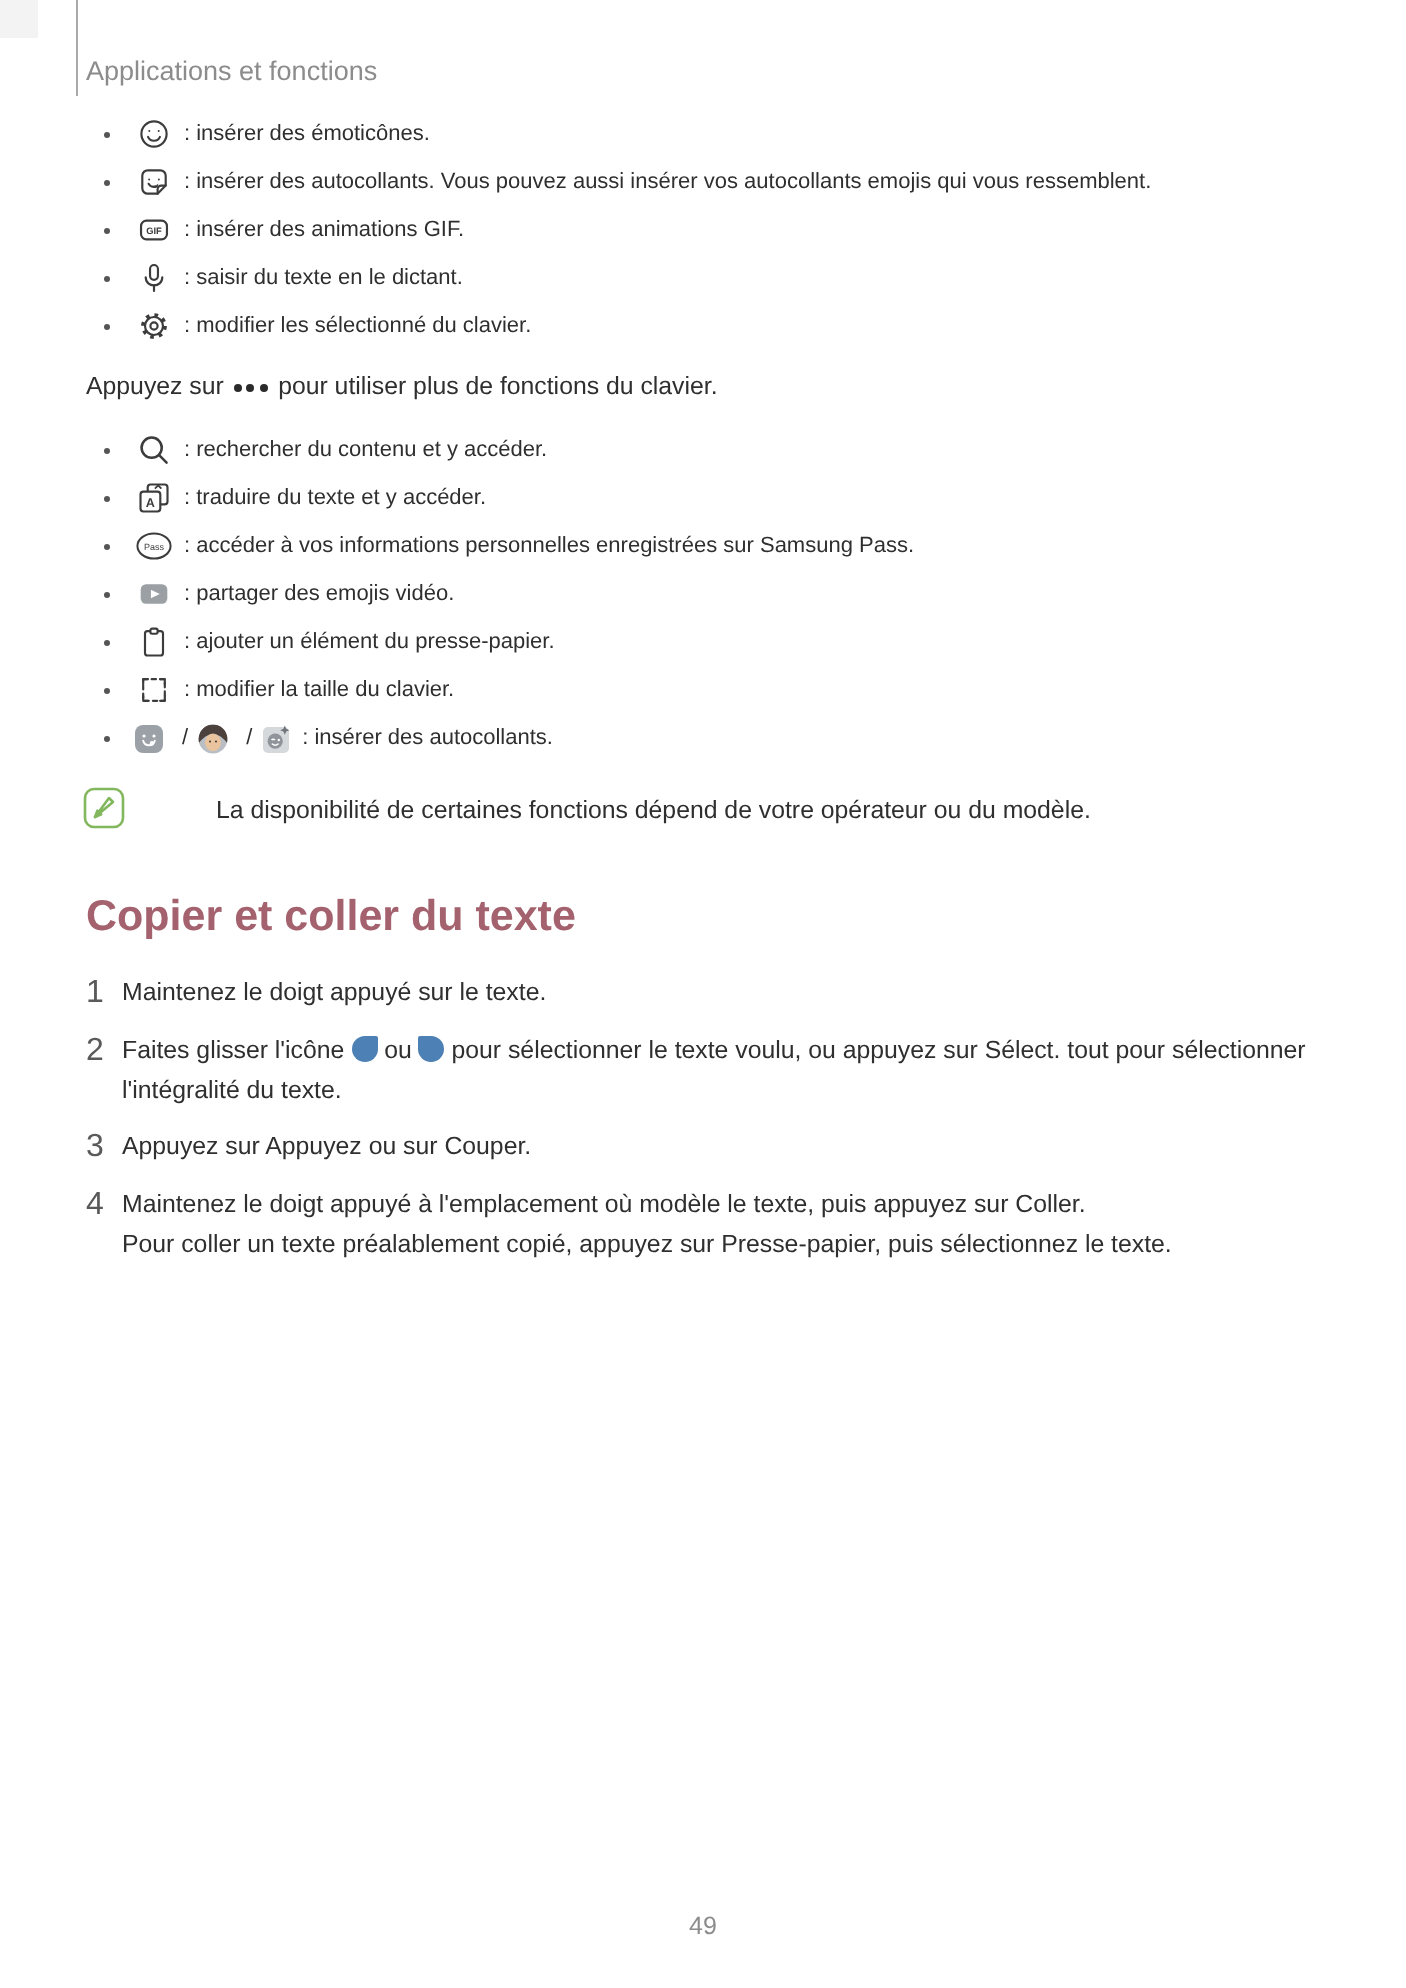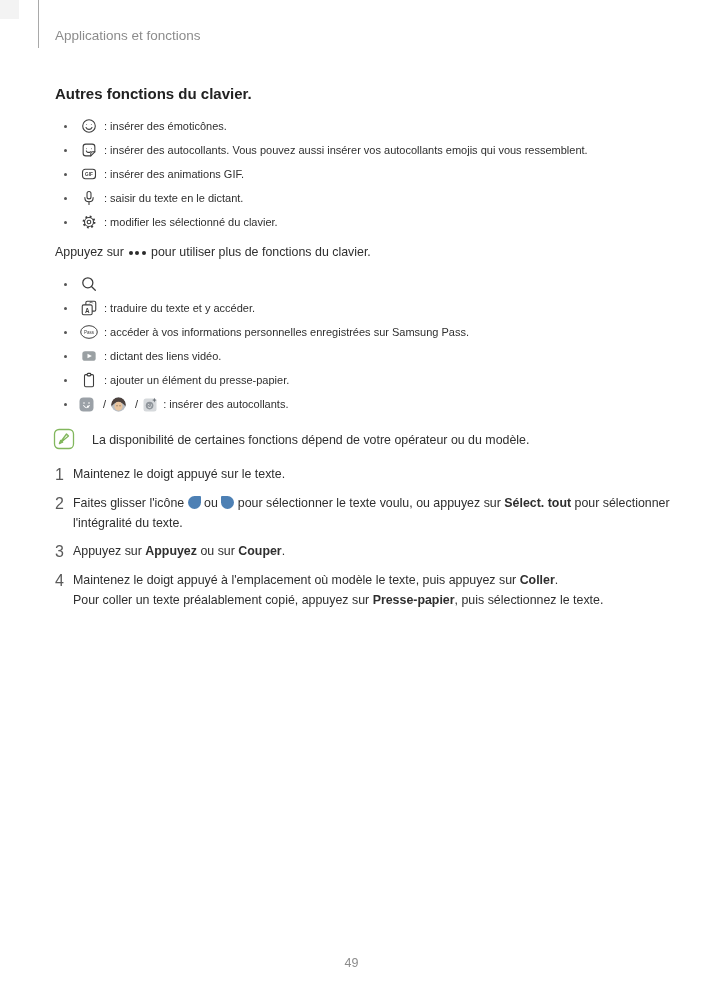--- a/index.html
+++ b/index.html
@@ -2,58 +2,57 @@
 <html><head>
 <meta charset="utf-8">
 <style>
   html,body{margin:0;padding:0;}
   body{
     width:703px;height:994px;background:#ffffff;overflow:hidden;position:relative;
     font-family:"Liberation Sans","DejaVu Sans",sans-serif;color:#2f2f2f;
   }
   .corner-artifact{position:absolute;left:0;top:0;width:19px;height:19px;background:#f3f3f3;}
   .top-rule{position:absolute;left:38px;top:0;width:1px;height:48px;background:#a9a9a9;}
-  .page{position:relative;padding:0 20px 0 55px;width:628px;}
+  .page{position:relative;padding:0 20px 0 43px;width:628px;}
   .breadcrumb{padding-top:27px;font-size:13.5px;line-height:17px;color:#8c8c8c;}
   h2.kb-title{margin:40px 0 0 0;font-size:15px;line-height:19px;font-weight:bold;color:#222;}
   ul.icon-list{list-style:none;margin:11px 0 0 0;padding:0;}
   ul.icon-list li{display:flex;align-items:center;height:24px;white-space:nowrap;}
   .bullet{width:3px;height:3px;border-radius:50%;background:#555;margin:0 11px 0 9px;flex:0 0 auto;}
   .ico{display:inline-flex;align-items:center;justify-content:center;width:21px;height:21px;margin-right:5px;flex:0 0 auto;}
   .ico svg{display:block;}
   .li-text{font-size:11px;color:#2f2f2f;}
   .para{margin:10px 0 0 0;font-size:12.4px;line-height:17px;display:flex;align-items:center;gap:5px;}
   .dots{display:inline-flex;gap:2.6px;align-items:center;}
   .dots i{width:4px;height:4px;border-radius:50%;background:#2b2b2b;display:block;}
-  .note-row{margin:12px 0 0 0;display:flex;align-items:flex-start;}
+  .note-row{margin:12px 0 0 0;display:flex;align-items:flex-start;gap:28px;}
   .note-ico{width:22px;height:22px;margin-left:-2px;margin-right:17px;flex:0 0 auto;}
   .note-text{font-size:12.4px;line-height:20px;padding-top:2px;}
   h1.copy-title{margin:30px 0 0 0;font-size:21.5px;line-height:27px;font-weight:600;color:#a4626e;}
   ol.steps{list-style:none;margin:15px 0 0 0;padding:0;}
   ol.steps > li{display:flex;margin-bottom:9px;}
   .step-num{width:18px;flex:0 0 auto;font-size:16px;line-height:20px;color:#5a5a5a;font-weight:400;}
   .step-body{font-size:12.4px;line-height:19.5px;}
-  .step-body .b{font-weight:bold;}
+  .step-body .b{font-weight:normal;}
   .sub-line{white-space:nowrap;}
   .handle{display:inline-block;width:13px;height:13px;background:#4d80b4;vertical-align:-2px;}
   .handle.right{border-radius:50% 1px 50% 50%;}
   .handle.left{border-radius:1px 50% 50% 50%;}
   .footer{position:absolute;left:0;right:0;bottom:24px;text-align:center;font-size:12.5px;color:#8c8c8c;}
 </style>
 </head>
 <body>
 
 <div class="corner-artifact"></div>
 <div class="top-rule"></div>
 
 <div class="page">
 
   <div class="breadcrumb">Applications et fonctions</div>
 
-  <h2 class="kb-title">Autres fonctions du clavier.</h2>
 
   <ul class="icon-list">
     <li>
       <span class="bullet"></span>
       <span class="ico">
         <svg width="18" height="18" viewBox="0 0 20 20" fill="none" stroke="#3c3c3c" stroke-width="1.2" stroke-linecap="round">
           <circle cx="10" cy="10" r="7"></circle>
             <circle cx="7.4" cy="8.3" r="0.55" fill="#3c3c3c" stroke="none"></circle>
             <circle cx="12.6" cy="8.3" r="0.55" fill="#3c3c3c" stroke="none"></circle>
             <path d="M6.7 11.6a3.6 3.6 0 0 0 6.6 0"></path>
@@ -121,20 +120,21 @@
 
   <ul class="icon-list">
     <li>
       <span class="bullet"></span>
       <span class="ico">
         <svg width="18" height="18" viewBox="0 0 20 20" fill="none" stroke="#3c3c3c" stroke-width="1.4" stroke-linecap="round">
           <circle cx="8.7" cy="8.7" r="5.6"></circle>
             <path d="M13 13l4 4"></path>
         </svg>
       </span>
+      <span class="li-text">: rechercher du contenu et y accéder.</span>
     </li>
     <li>
       <span class="bullet"></span>
       <span class="ico">
         <svg width="18" height="18" viewBox="0 0 20 20" fill="none" stroke="#3c3c3c" stroke-width="1.2" stroke-linejoin="round">
           <rect x="6.5" y="2.5" width="11" height="11" rx="1.6"></rect>
           <rect x="2.5" y="6.5" width="11" height="11" rx="1.6" fill="#ffffff"></rect>
           <text x="8" y="15.2" text-anchor="middle" font-size="7" font-weight="bold" fill="#3c3c3c" stroke="none" font-family="Liberation Sans, DejaVu Sans, sans-serif">A</text>
           <path d="M10.5 4.8l1.8-1.8 1.8 1.8" stroke-width="1"></path>
         </svg>
@@ -152,31 +152,44 @@
       <span class="li-text">: accéder à vos informations personnelles enregistrées sur Samsung Pass.</span>
     </li>
     <li>
       <span class="bullet"></span>
       <span class="ico">
         <svg width="18" height="18" viewBox="0 0 20 20">
           <rect x="2.6" y="4.6" width="14.8" height="10.8" rx="3" fill="#9aa0a3"></rect>
           <polygon points="8.3,7.6 13.2,10 8.3,12.4" fill="#ffffff"></polygon>
         </svg>
       </span>
-      <span class="li-text">: dictant des liens vidéo.</span>
+      <span class="li-text">: partager des emojis vidéo.</span>
     </li>
     <li>
       <span class="bullet"></span>
       <span class="ico">
         <svg width="18" height="18" viewBox="0 0 20 20" fill="none" stroke="#3c3c3c" stroke-width="1.2" stroke-linejoin="round">
           <rect x="5" y="4" width="10" height="13.5" rx="1.4"></rect>
           <rect x="8" y="2.6" width="4" height="2.8" rx="0.9" fill="#ffffff"></rect>
         </svg>
       </span>
       <span class="li-text">: ajouter un élément du presse-papier.</span>
+    </li>
+    <li>
+      <span class="bullet"></span>
+      <span class="ico">
+        <svg width="18" height="18" viewBox="0 0 20 20" fill="none" stroke="#3c3c3c" stroke-width="1.2" stroke-linecap="round" stroke-linejoin="round">
+          <rect x="4" y="4" width="12" height="12" stroke-dasharray="2.4 2.3"></rect>
+          <path d="M4 6.6V4h2.6"></path>
+            <path d="M13.4 4H16v2.6"></path>
+            <path d="M16 13.4V16h-2.6"></path>
+            <path d="M6.6 16H4v-2.6"></path>
+        </svg>
+      </span>
+      <span class="li-text">: modifier la taille du clavier.</span>
     </li>
     <li>
       <span class="bullet"></span>
       <span class="ico" style="width:16px">
         <svg width="15" height="15" viewBox="0 0 15 15">
           <rect x="0.5" y="0.5" width="14" height="14" rx="4" fill="#9ba1a7"></rect>
           <circle cx="5" cy="6" r="0.8" fill="#fff"></circle>
             <circle cx="10" cy="6" r="0.8" fill="#fff"></circle>
           <path d="M4.6 8.4a3 3 0 0 0 5.8 0" fill="none" stroke="#fff" stroke-width="1" stroke-linecap="round"></path>
           <circle cx="9" cy="9.6" r="1.1" fill="#fff"></circle>
@@ -218,20 +231,21 @@
     <span class="note-ico">
       <svg width="22" height="22" viewBox="0 0 22 22" fill="none" stroke="#82b75d" stroke-width="1.3" stroke-linecap="round" stroke-linejoin="round">
         <rect x="1.5" y="1.5" width="19" height="19" rx="4.5"></rect>
         <path d="M6.5 15.5l7-9.5 2 2-9 7.5z"></path>
         <path d="M6.5 15.5l1.2-3.2 1.9 1.9z" fill="#82b75d"></path>
       </svg>
     </span>
     <span class="note-text">La disponibilité de certaines fonctions dépend de votre opérateur ou du modèle.</span>
   </div>
 
+  <h1 class="copy-title">Copier et coller du texte</h1>
 
   <ol class="steps">
     <li>
       <span class="step-num">1</span>
       <div class="step-body">
         <span>Maintenez le doigt appuyé sur le texte.</span>
       </div>
     </li>
     <li>
       <span class="step-num">2</span>

